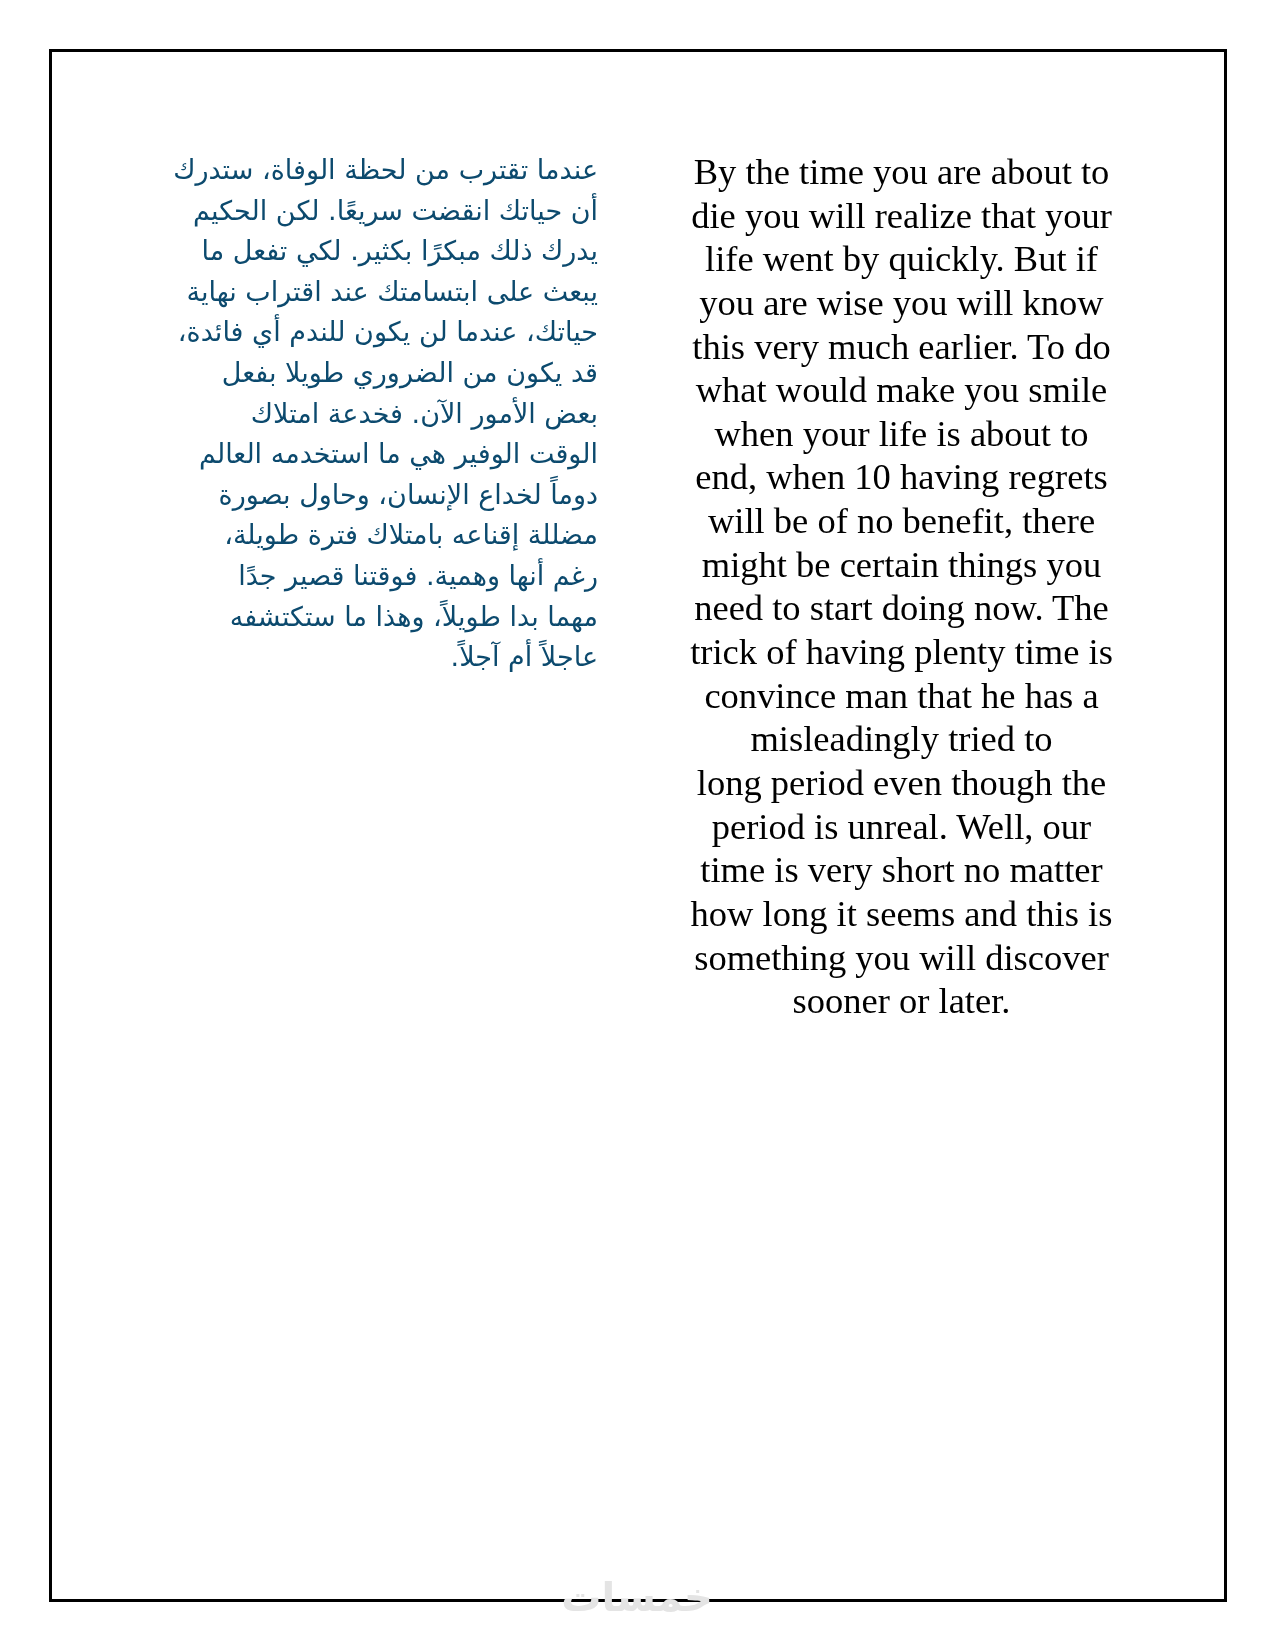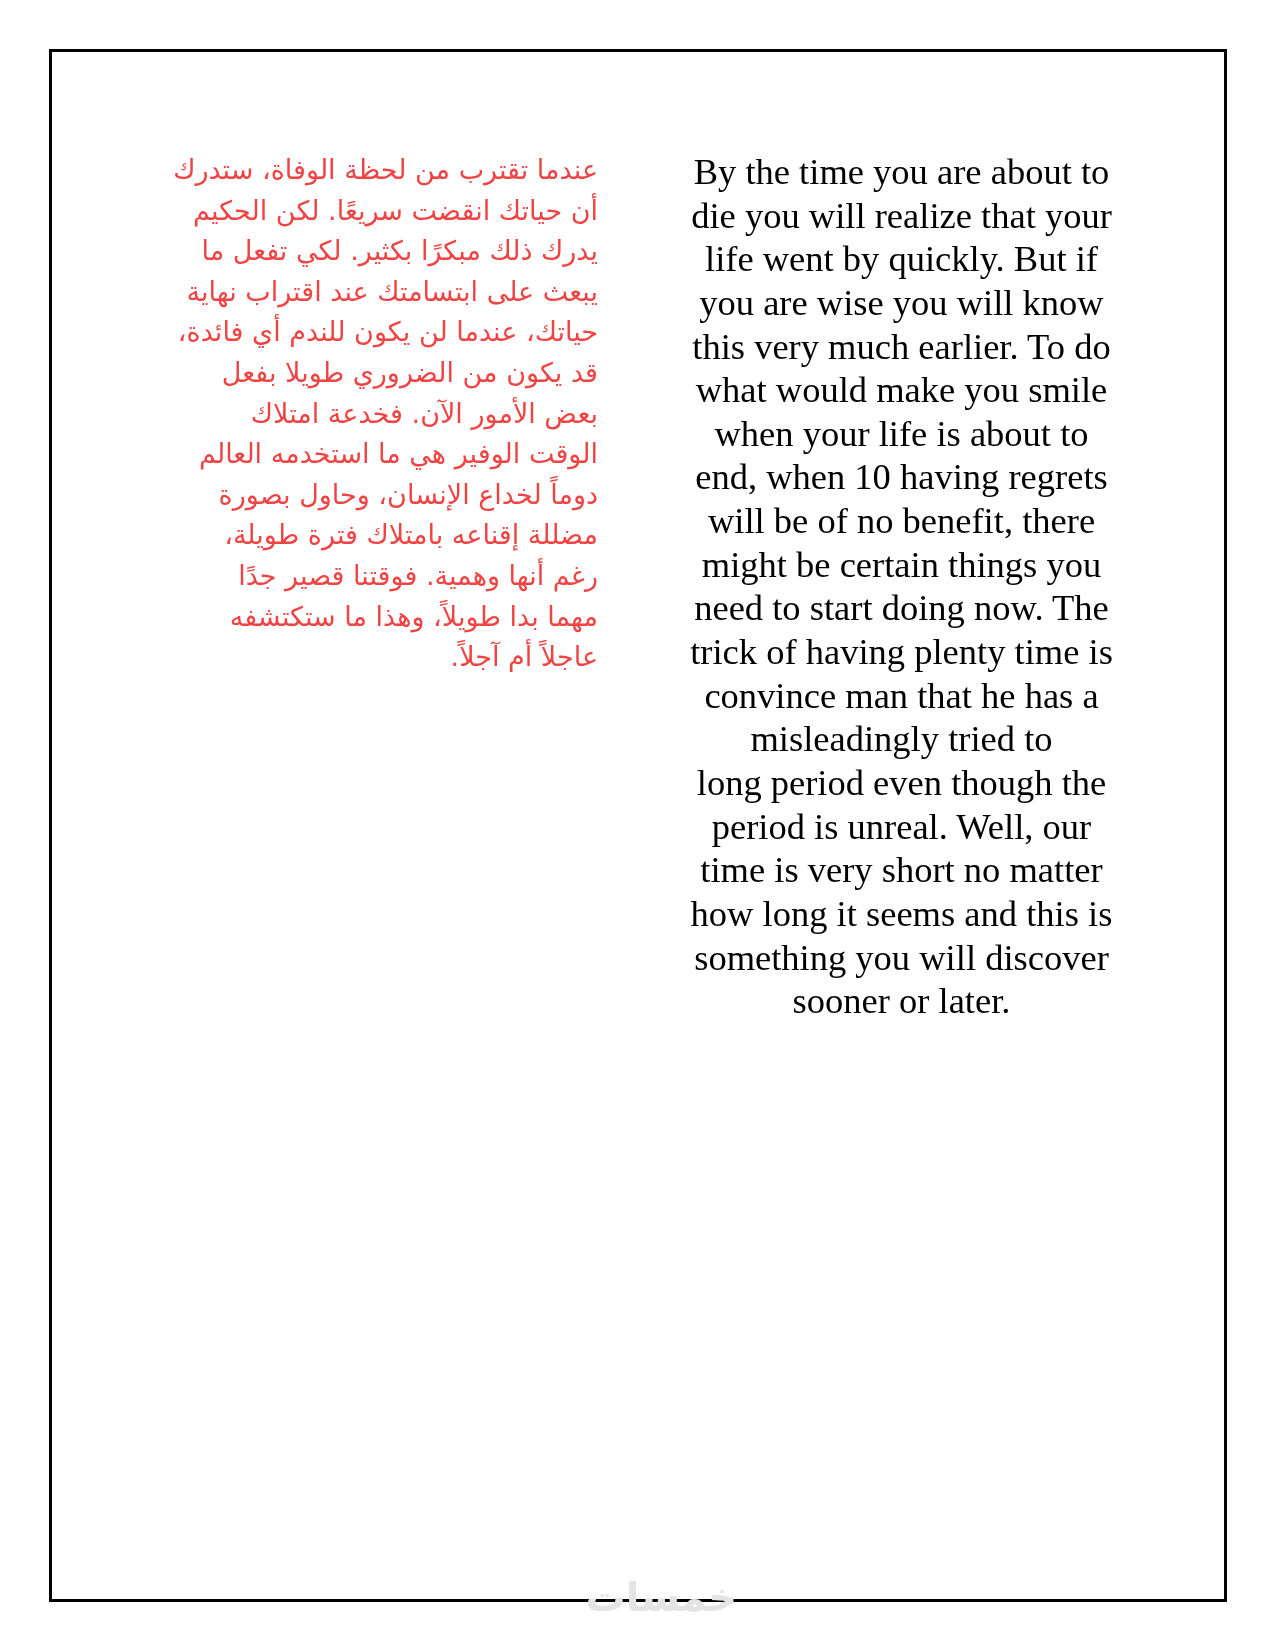--- a/index.html
+++ b/index.html
@@ -25,21 +25,21 @@
   .col-ar {
     position: absolute;
     left: 150px;
     top: 150px;
     width: 448px;
     direction: rtl;
     text-align: right;
     font-family: "DejaVu Sans", sans-serif;
     font-size: 27px;
     line-height: 40.6px;
-    color: #ef4444;
+    color: #0c4a6e;
   }
   .col-ar .line {
     display: block;
     white-space: nowrap;
     height: 40.6px;
   }
   .col-en {
     position: absolute;
     left: 680px;
     top: 150px;
@@ -53,21 +53,21 @@
   .col-en .line {
     display: block;
     white-space: nowrap;
     height: 43.65px;
   }
   .watermark {
     position: absolute;
     left: 537px;
     top: 1573px;
     width: 200px;
-    text-align: right;
+    text-align: center;
     font-family: "DejaVu Sans", sans-serif;
     font-size: 40px;
     font-weight: bold;
     color: #e4e4e4;
     line-height: 48px;
     direction: rtl;
     pointer-events: none;
   }
 </style>
 </head>

